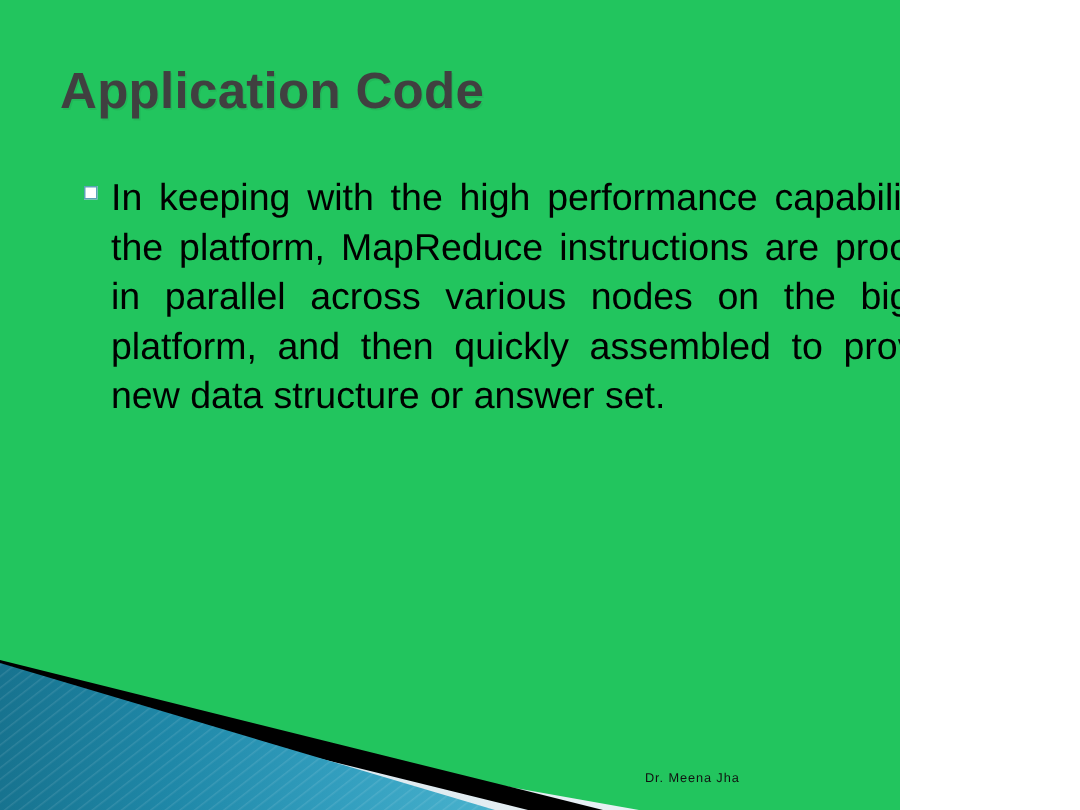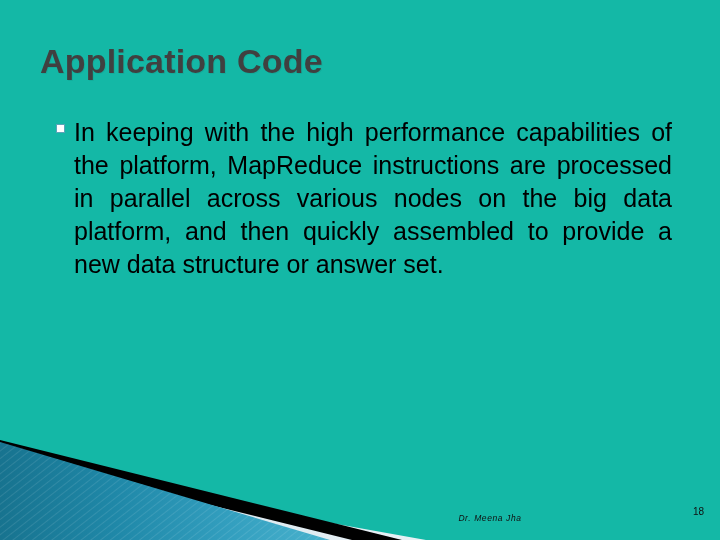--- a/index.html
+++ b/index.html
@@ -5,23 +5,23 @@
   html, body {
     margin: 0;
     padding: 0;
     background: #ffffff;
   }
   body {
     font-family: "Liberation Sans", sans-serif;
   }
   #slide {
     position: relative;
-    width: 720px;
+    width: 600px;
     height: 540px;
-    background: #14b8a6;
+    background: #22c55e;
     overflow: hidden;
   }
 
   
   .deco-layer {
     position: absolute;
     left: 0;
     bottom: 0;
     width: 720px;
     height: 120px;
@@ -83,25 +83,23 @@
     height: 52px;
   }
   #logo svg { display: block; }
 
   
   #footer-author {
     position: absolute;
     left: 430px;
     top: 513px;
     width: 120px;
-    text-align: center;
     font-size: 8.5px;
     color: #101010;
     letter-spacing: 0.6px;
-    font-style: italic;
   }
   #footer-page {
     position: absolute;
     left: 693px;
     top: 506px;
     width: 22px;
     text-align: left;
     font-size: 10px;
     color: #101010;
   }

